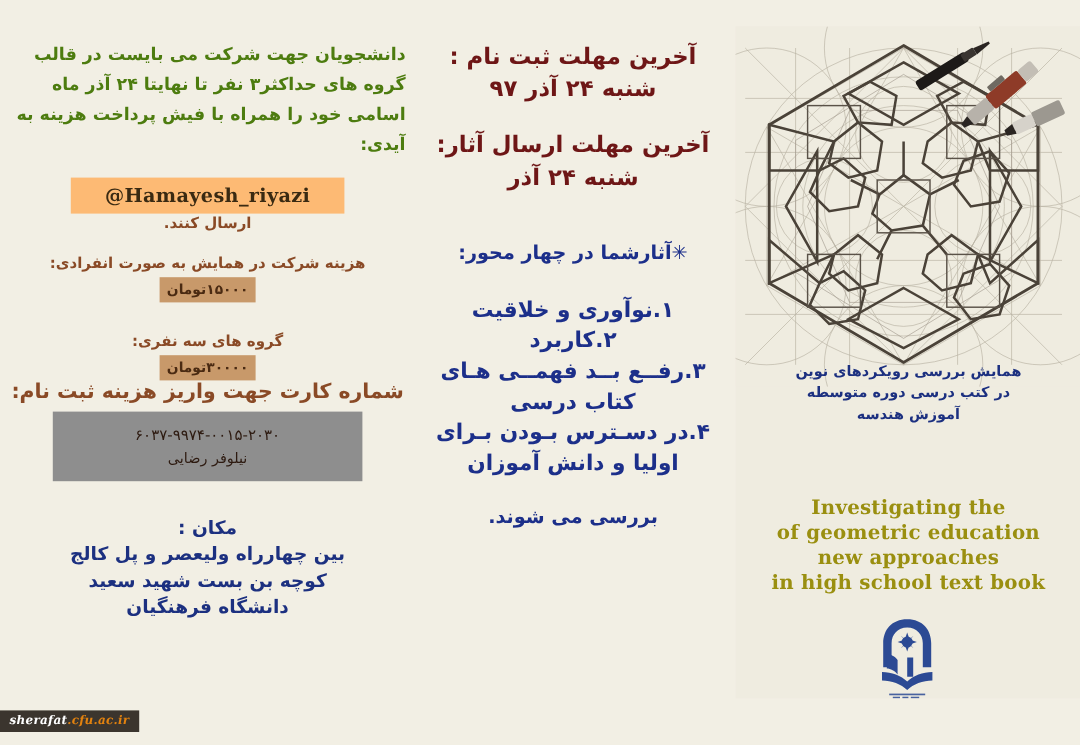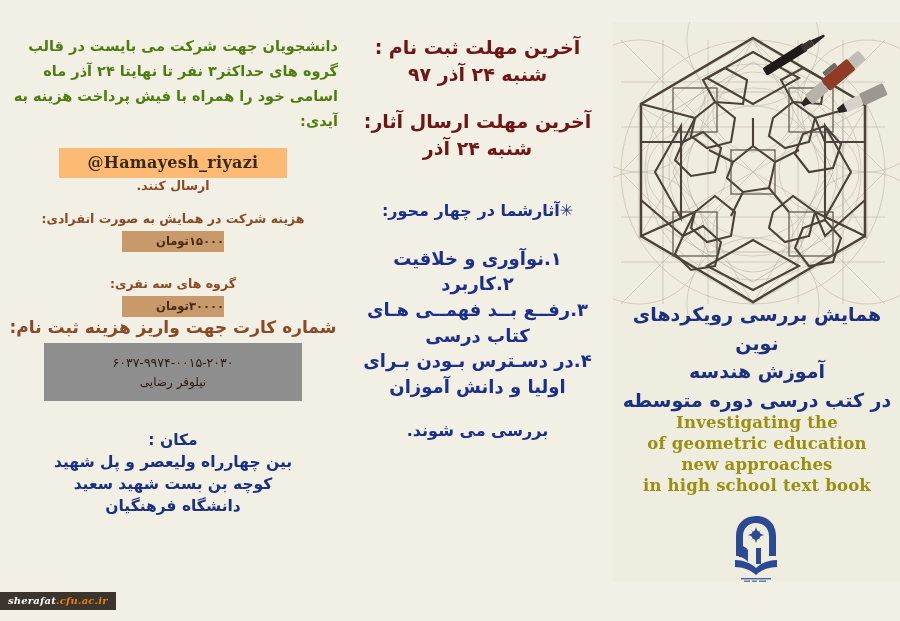--- a/index.html
+++ b/index.html
@@ -84,25 +84,26 @@
   }
   .fee-label {
     color: #8a4a26;
     font-weight: bold;
     font-size: 12.5px;
     text-align: center;
     direction: rtl;
   }
   .fee-box {
     margin: 5px auto 0;
-    width: 102px;
+    width: 80px;
     height: 21px;
     background: #c8996a;
     display: flex;
     align-items: center;
+    justify-content: center;
     direction: rtl;
   }
   .fee-amount {
     color: #4a2a12;
     font-weight: bold;
     font-size: 11.5px;
   }
   #card-label {
     color: #8a4a26;
     font-weight: bold;
@@ -193,21 +194,21 @@
   }
 
   
   #title-fa {
     position: absolute;
     left: 617px;
     top: 300px;
     width: 280px;
     color: #1c3080;
     font-weight: bold;
-    font-size: 19px;
+    font-size: 12px;
     line-height: 1.5;
     direction: rtl;
     text-align: center;
   }
   #title-en {
     position: absolute;
     left: 617px;
     top: 412px;
     width: 280px;
     color: #9a8f10;
@@ -367,21 +368,21 @@
 
     <div id="card-label">شماره کارت جهت واریز هزینه ثبت نام:</div>
 
     <div id="card-box">
       <span id="card-number">۶۰۳۷-۹۹۷۴-۰۰۱۵-۲۰۳۰</span>
       <span id="card-holder">نیلوفر رضایی</span>
     </div>
 
     <div id="location-block">
       <div>مکان :</div>
-      <div>بین چهارراه ولیعصر و پل شهید</div>
+      <div>بین چهارراه ولیعصر و پل کالج</div>
       <div>کوچه بن بست شهید سعید</div>
       <div>دانشگاه فرهنگیان</div>
     </div>
   </div>
 
   <div id="mid-col">
 
     <div id="deadline-1">
       <div class="deadline-label">آخرین مهلت ثبت نام :</div>
       <div class="deadline-value">شنبه ۲۴ آذر ۹۷</div>
@@ -401,22 +402,22 @@
       <div>کتاب درسی</div>
       <div>۴.در دسـترس بـودن بـرای</div>
       <div>اولیا و دانش آموزان</div>
     </div>
 
     <div id="closing-line">بررسی می شوند.</div>
   </div>
 
   <div id="title-fa">
     <div>همایش بررسی رویکردهای نوین</div>
+    <div>در کتب درسی دوره متوسطه</div>
     <div>آموزش هندسه</div>
-    <div>در کتب درسی دوره متوسطه</div>
   </div>
 
   <div id="title-en">
     <div>Investigating the</div>
     <div>of geometric education</div>
     <div>new approaches</div>
     <div>in high school text book</div>
   </div>
 
   <svg id="logo" viewBox="0 0 62 72" preserveAspectRatio="xMidYMid meet">

